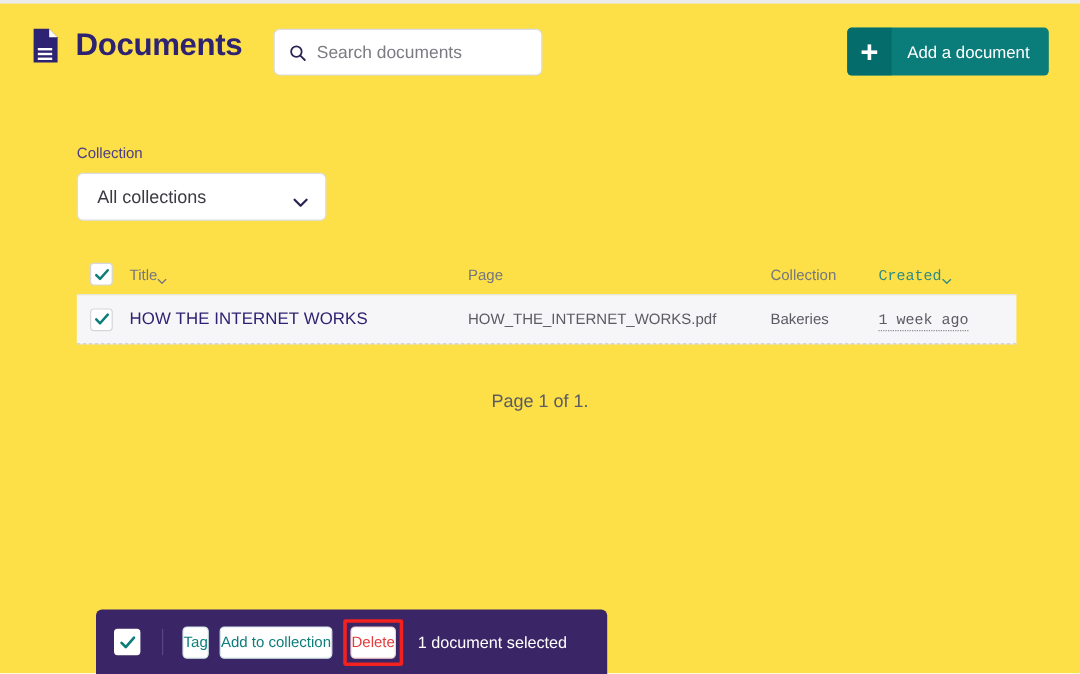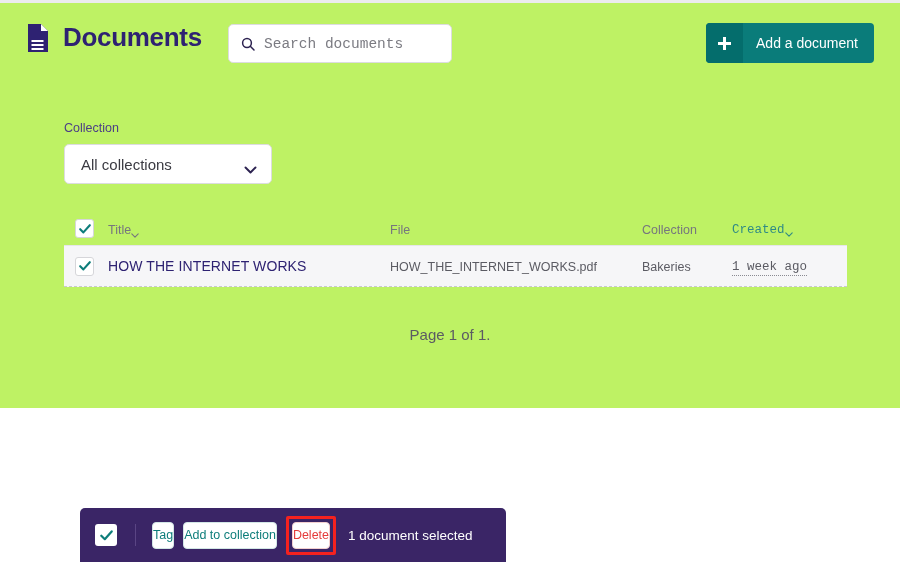--- a/index.html
+++ b/index.html
@@ -5,22 +5,22 @@
   * { box-sizing: border-box; }
   html, body {
     margin: 0; padding: 0;
     width: 900px; height: 562px;
     background: #ffffff;
     font-family: "Liberation Sans", sans-serif;
     overflow: hidden;
   }
   .page {
     position: relative;
-    width: 900px; height: 408px;
-    background: #bef264;
+    width: 900px; height: 561px;
+    background: #fde047;
   }
   .top-edge {
     position: absolute; top: 0; left: 0;
     width: 900px; height: 3px;
     background: #ececed;
   }
 
   
   .header {
     position: absolute; top: 18px; left: 26px;
@@ -44,21 +44,21 @@
     border: 1px solid #dcdcdf;
     border-radius: 5px;
     background: #fff;
     display: flex; align-items: center;
     padding: 0 12px;
     gap: 9px;
   }
   .search-icon { width: 14px; height: 14px; flex: 0 0 auto; display:block; }
   .search-input {
     border: 0; outline: 0; background: transparent;
-    font-family: Liberation Mono, monospace;
+    font-family: Liberation Sans, sans-serif;
     font-size: 14.5px;
     color: #6f6f76;
     width: 180px;
     padding: 0;
   }
   .search-input::placeholder { color: #7b7b82; opacity: 1; }
 
   .add-btn {
     position: absolute; right: 0; top: 5px;
     height: 40px;
@@ -291,21 +291,21 @@
         <span class="th">
           <span>Title</span>
           <span class="mini-chev">
             <svg viewBox="0 0 8 5" xmlns="http://www.w3.org/2000/svg">
               <polyline points="0.8,0.9 4,4.1 7.2,0.9" fill="none" stroke="#76767e" stroke-width="1.1" stroke-linecap="round" stroke-linejoin="round"></polyline>
             </svg>
           </span>
         </span>
       </div>
       <div class="col-file">
-        <span class="th">File</span>
+        <span class="th">Page</span>
       </div>
       <div class="col-coll">
         <span class="th">Collection</span>
       </div>
       <div class="col-created">
         <span class="th link">
           <span>Created</span>
           <span class="mini-chev">
             <svg viewBox="0 0 8 5" xmlns="http://www.w3.org/2000/svg">
               <polyline points="0.8,0.9 4,4.1 7.2,0.9" fill="none" stroke="#2f8a86" stroke-width="1.1" stroke-linecap="round" stroke-linejoin="round"></polyline>

